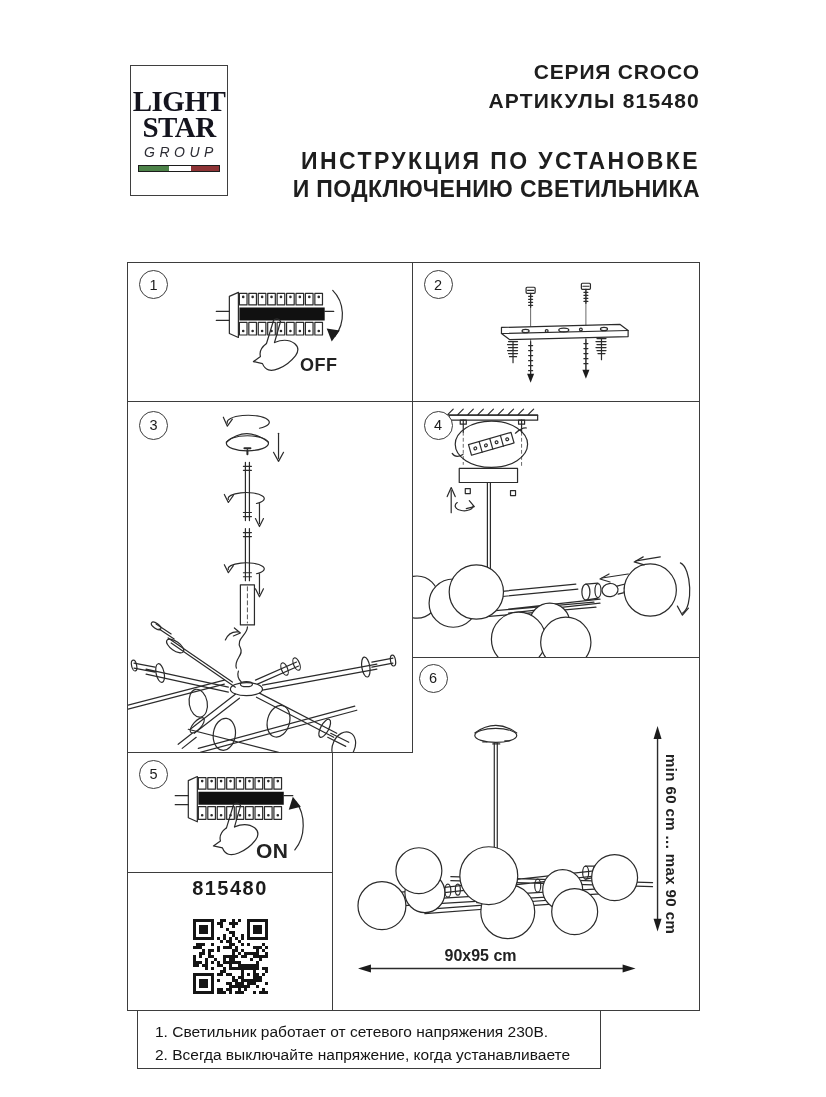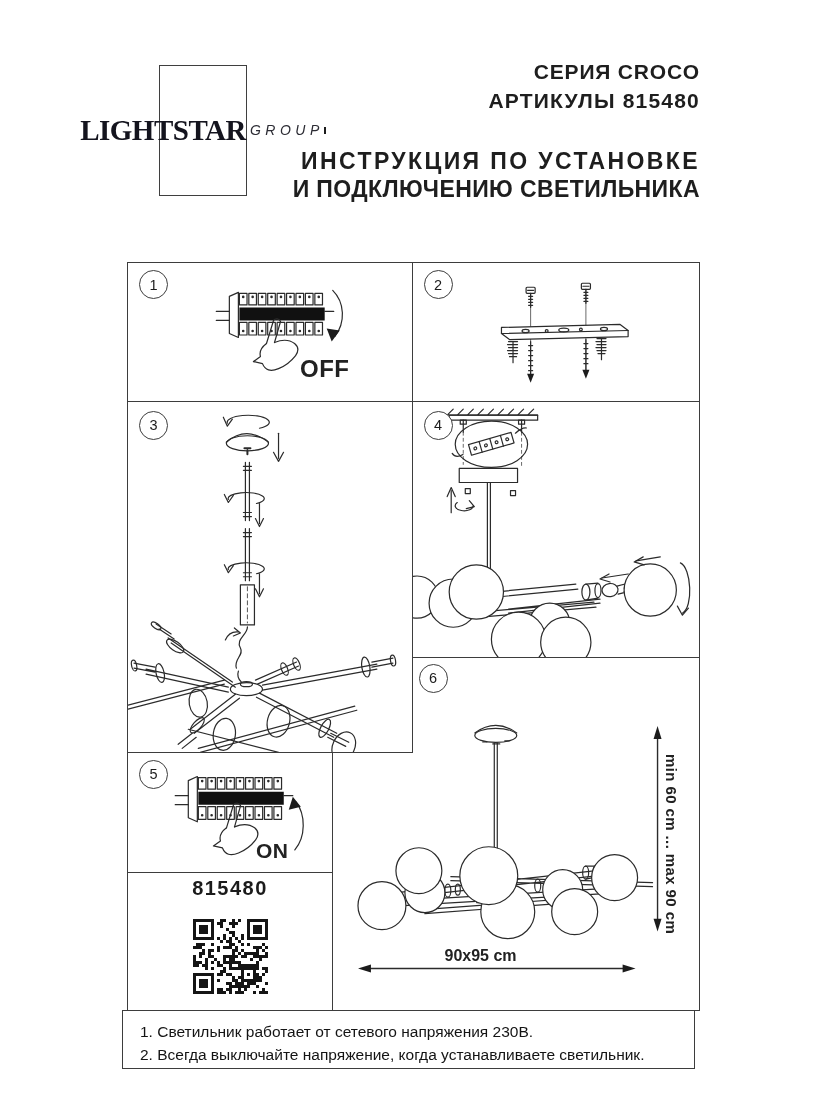--- a/index.html
+++ b/index.html
@@ -1,37 +1,37 @@
 <!DOCTYPE html>
 <html><head>
 <meta charset="utf-8">
 <style>
   html,body{margin:0;padding:0;background:#fff;}
   body{width:826px;height:1097px;position:relative;font-family:"Liberation Sans",sans-serif;color:#1b1b1b;overflow:hidden;}
   .abs{position:absolute;}
   
-  .logo-box{left:130px;top:65px;width:88px;height:131px;border:1.5px solid #3f3f3f;box-sizing:border-box;
-            display:flex;align-items:center;justify-content:center;background:#fff;margin-left:29px;}
+  .logo-box{left:130px;top:65px;width:98px;height:131px;border:1.5px solid #3f3f3f;box-sizing:border-box;
+            display:flex;flex-direction:column;align-items:center;justify-content:center;background:#fff;}
   .logo-word{font-family:"Liberation Serif",serif;font-weight:bold;font-size:29px;line-height:.88;letter-spacing:-.5px;color:#14141e;}
   .logo-group{font-size:14px;letter-spacing:4.5px;color:#2c2c34;margin:3px 0 5px 4px;font-weight:400;font-style:italic;}
   .flag{width:82px;height:7px;border:1px solid #1c1c1c;display:flex;box-sizing:border-box;}
   .flag span{height:100%;}
   .f-g{width:38%;} .f-w{width:27%;background:#fff;} .f-r{width:35%;}
   .title-block{top:57px;right:126px;text-align:right;font-weight:bold;color:#1e1e1e;}
   .t-series{font-size:21px;letter-spacing:.8px;line-height:29px;}
   .t-article{font-size:21px;letter-spacing:1.2px;line-height:29px;}
   .t-instr1{font-size:23px;letter-spacing:2.4px;margin-top:33px;line-height:27px;}
   .t-instr2{font-size:23px;letter-spacing:.4px;line-height:28px;}
   
   .panel{position:absolute;border:1.6px solid #3d3d3d;background:#fff;box-sizing:border-box;overflow:hidden;}
   .badge{position:absolute;width:27px;height:27px;border:1.4px solid #3d3d3d;border-radius:50%;
          display:flex;align-items:center;justify-content:center;font-size:14.5px;font-weight:500;background:#fff;z-index:3;}
   svg.art{position:absolute;left:0;top:0;width:100%;height:100%;stroke:#2b2b2b;fill:none;stroke-width:1.2;stroke-linecap:round;stroke-linejoin:round;}
   .draw-label{position:absolute;font-weight:600;color:#222;}
-  .off-label{left:172px;top:92px;font-size:24px;letter-spacing:.5px;}
+  .off-label{left:172px;top:92px;font-size:18px;letter-spacing:.5px;}
   .on-label{left:128px;top:86px;font-size:21px;letter-spacing:.5px;}
   .hdim{left:112px;top:289px;width:110px;text-align:left;font-size:16px;font-weight:bold;}
   .vdim{left:330px;top:96px;height:185px;writing-mode:vertical-rl;font-size:15px;font-weight:bold;letter-spacing:.4px;white-space:nowrap;}
   .qr-article{top:4px;left:0;width:100%;text-align:center;font-size:20px;font-weight:600;letter-spacing:1.5px;}
   .qr-holder{top:46px;left:0;width:100%;display:flex;justify-content:center;}
   
   .notes{padding:9px 0 0 17px;font-size:15.5px;line-height:23px;color:#141414;}
 </style>
 </head>
 <body>
@@ -488,16 +488,16 @@
           <rect x="54" y="0" width="21" height="21"></rect>
           <rect fill="#fff" x="57" y="3" width="15" height="15"></rect>
           <rect x="60" y="6" width="9" height="9"></rect>
           <rect x="0" y="54" width="21" height="21"></rect>
           <rect fill="#fff" x="3" y="57" width="15" height="15"></rect>
           <rect x="6" y="60" width="9" height="9"></rect>
         </svg></span>
     </div>
 </div>
 
-<div class="panel notes" style="left:122px;top:1009.5px;width:573px;height:59.5px">
+<div class="panel notes" style="left:137px;top:1009.5px;width:464px;height:59.5px">
   <div>1. Светильник работает от сетевого напряжения 230В.</div>
   <div>2. Всегда выключайте напряжение, когда устанавливаете светильник.</div>
 </div>
 
 </body></html>

